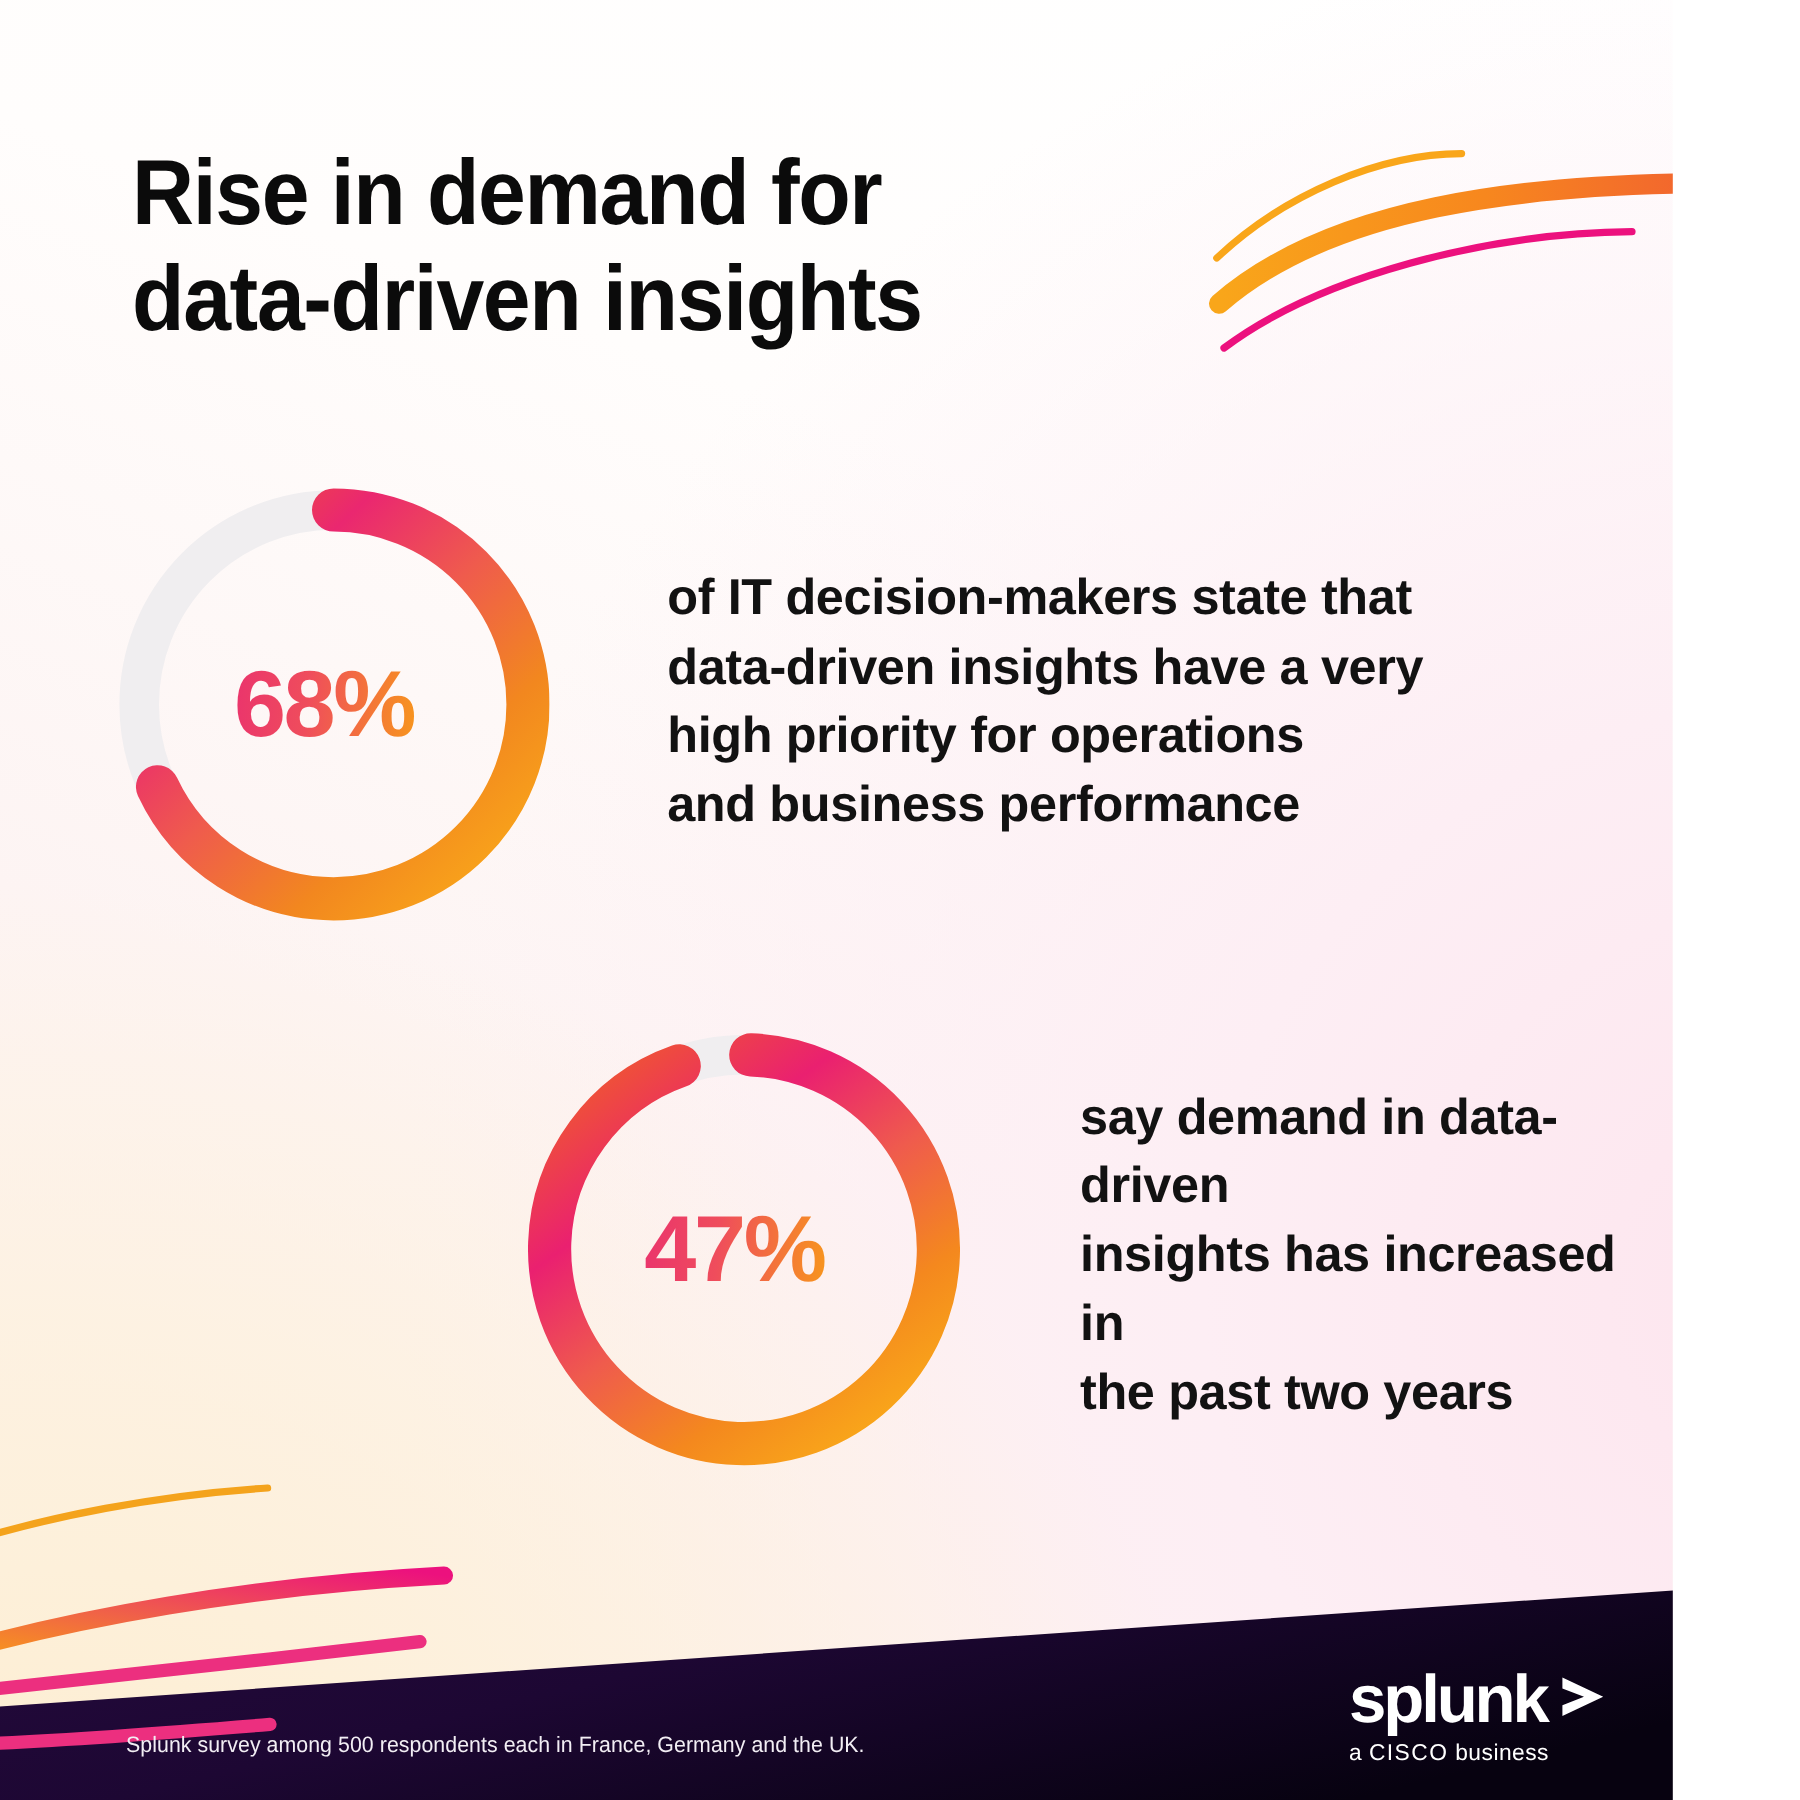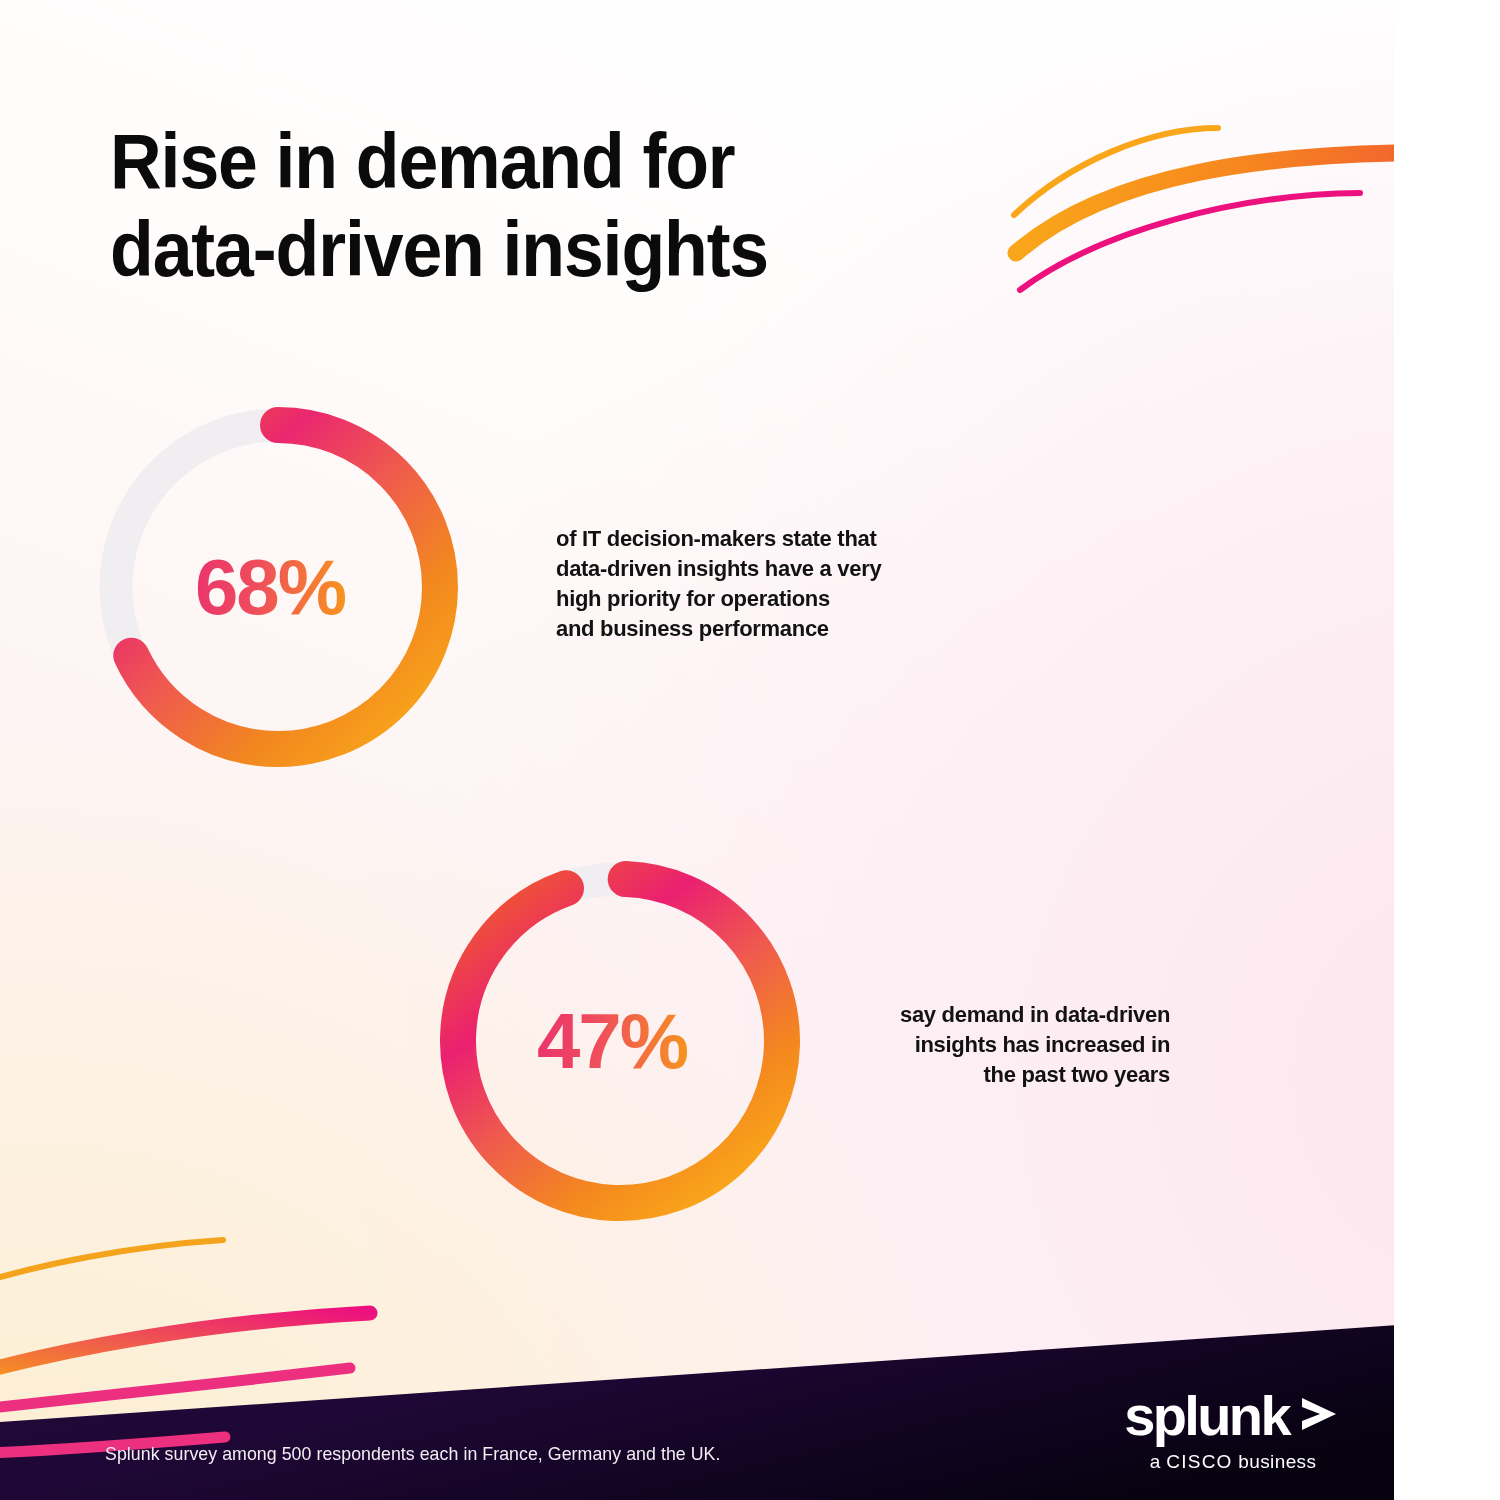--- a/index.html
+++ b/index.html
@@ -93,30 +93,30 @@
     letter-spacing: -2px;
     font-family: "Liberation Sans", sans-serif;
     background: linear-gradient(95deg, #e5187f 8%, #ef4d5c 46%, #f7941e 72%, #f9a61a 100%);
     -webkit-background-clip: text;
     background-clip: text;
     color: transparent;
     -webkit-text-fill-color: transparent;
   }
 
   .stat-text {
-    font-size: 22px;
+    font-size: 42px;
     line-height: 1.365;
     font-weight: 700;
     color: #121212;
     white-space: pre-line;
     font-family: "Liberation Sans", sans-serif;
     letter-spacing: -0.3px;
   }
   .stat-1 .stat-text { margin-left: 98px; margin-top: -6px; }
-  .stat-2 .stat-text { margin-left: 100px; margin-top: 4px; text-align: right; }
+  .stat-2 .stat-text { margin-left: 100px; margin-top: 4px; }
 
   
   .footer-wedge {
     position: absolute;
     left: 0; top: 0;
     width: 1500px;
     height: 1500px;
     pointer-events: none;
   }
 
@@ -131,21 +131,21 @@
     font-family: "Liberation Sans Narrow", "Liberation Sans", sans-serif;
     transform: scaleX(0.96);
     transform-origin: left top;
   }
 
   
   .logo {
     position: absolute;
     right: 52px;
     top: 1388px;
-    text-align: center;
+    text-align: left;
     margin-left: 31px;
   }
   .logo-word {
     display: flex;
     align-items: center;
     justify-content: flex-end;
     gap: 7px;
     color: #ffffff;
     font-size: 56px;
     font-weight: 700;

